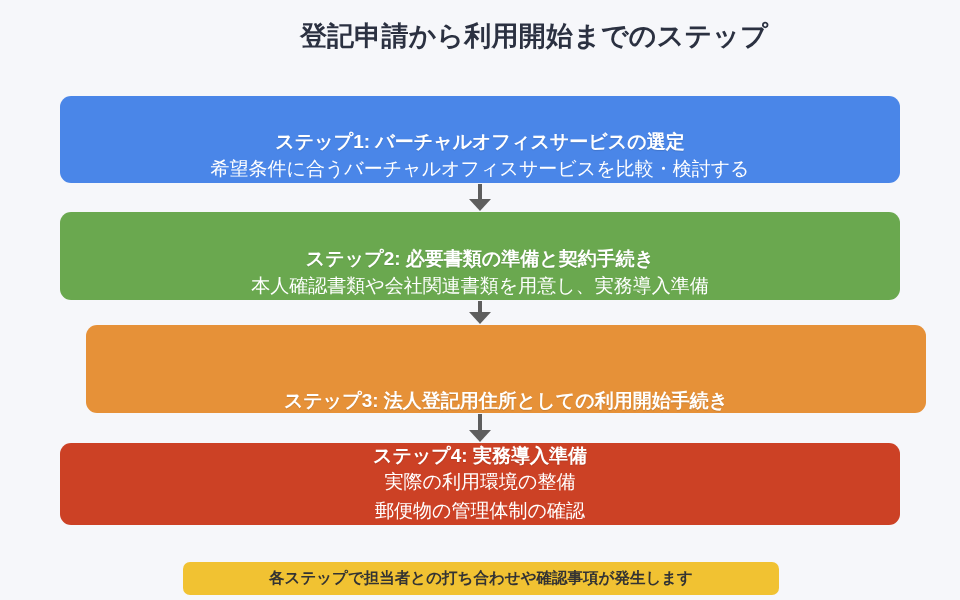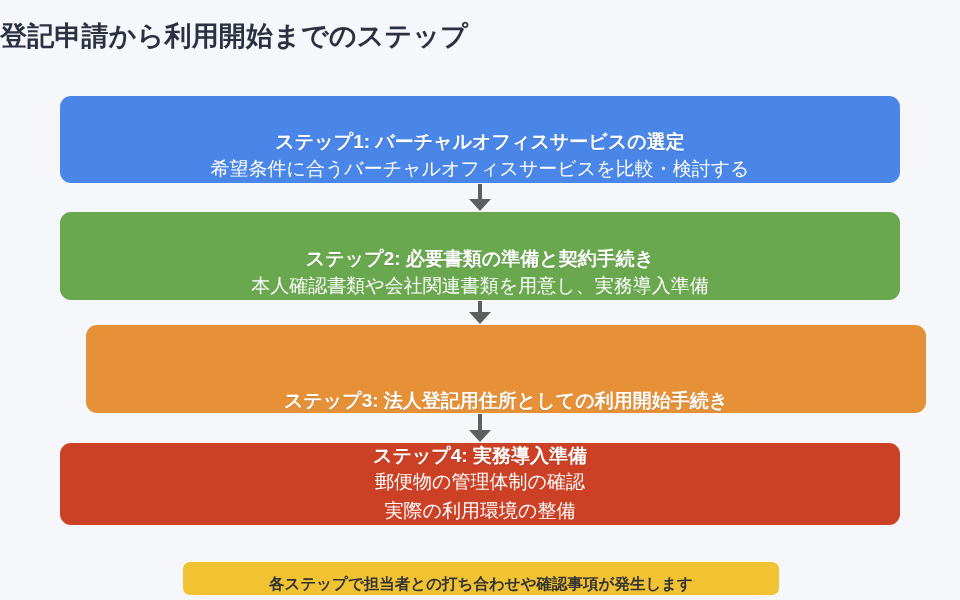--- a/index.html
+++ b/index.html
@@ -20,21 +20,21 @@
     position: relative;
     width: 960px;
     height: 600px;
   }
 
   .page-title {
     position: absolute;
     top: 18px;
     left: 0;
     width: 768px;
-    text-align: left;
+    text-align: right;
     font-size: 27px;
     font-weight: bold;
     color: #2b3141;
     letter-spacing: 0.2px;
     white-space: nowrap;
   }
 
   .step-box {
     position: absolute;
     left: 60px;
@@ -103,21 +103,21 @@
   #connector-3-4 .head  { top: 16px; }
 
   .footer-note {
     position: absolute;
     left: 183px;
     top: 562px;
     width: 596px;
     height: 33px;
     border-radius: 7px;
     display: flex;
-    align-items: flex-end;
+    align-items: center;
     justify-content: center;
     font-size: 15.5px;
     font-weight: bold;
     color: #333333;
     white-space: nowrap;
   }
 </style>
 </head>
 <body style="background: rgb(246, 247, 250);">
 
@@ -149,21 +149,21 @@
     <div class="step-title">ステップ3: 法人登記用住所としての利用開始手続き</div>
   </div>
 
   <div class="connector" id="connector-3-4">
     <div class="shaft" style="background: rgb(94, 94, 94);"></div>
     <div class="head" style="border-top-color: rgb(94, 94, 94);"></div>
   </div>
 
   <div class="step-box" id="step-4" style="background: rgb(204, 65, 37);">
     <div class="step-title">ステップ4: 実務導入準備</div>
+    <div class="step-desc">実際の利用環境の整備</div>
     <div class="step-desc">郵便物の管理体制の確認</div>
-    <div class="step-desc">実際の利用環境の整備</div>
   </div>
 
   <div class="footer-note" style="background: rgb(241, 194, 50); color: rgb(51, 51, 51);">
     <span>各ステップで担当者との打ち合わせや確認事項が発生します</span>
   </div>
 
 </div>
 
 </body></html>

